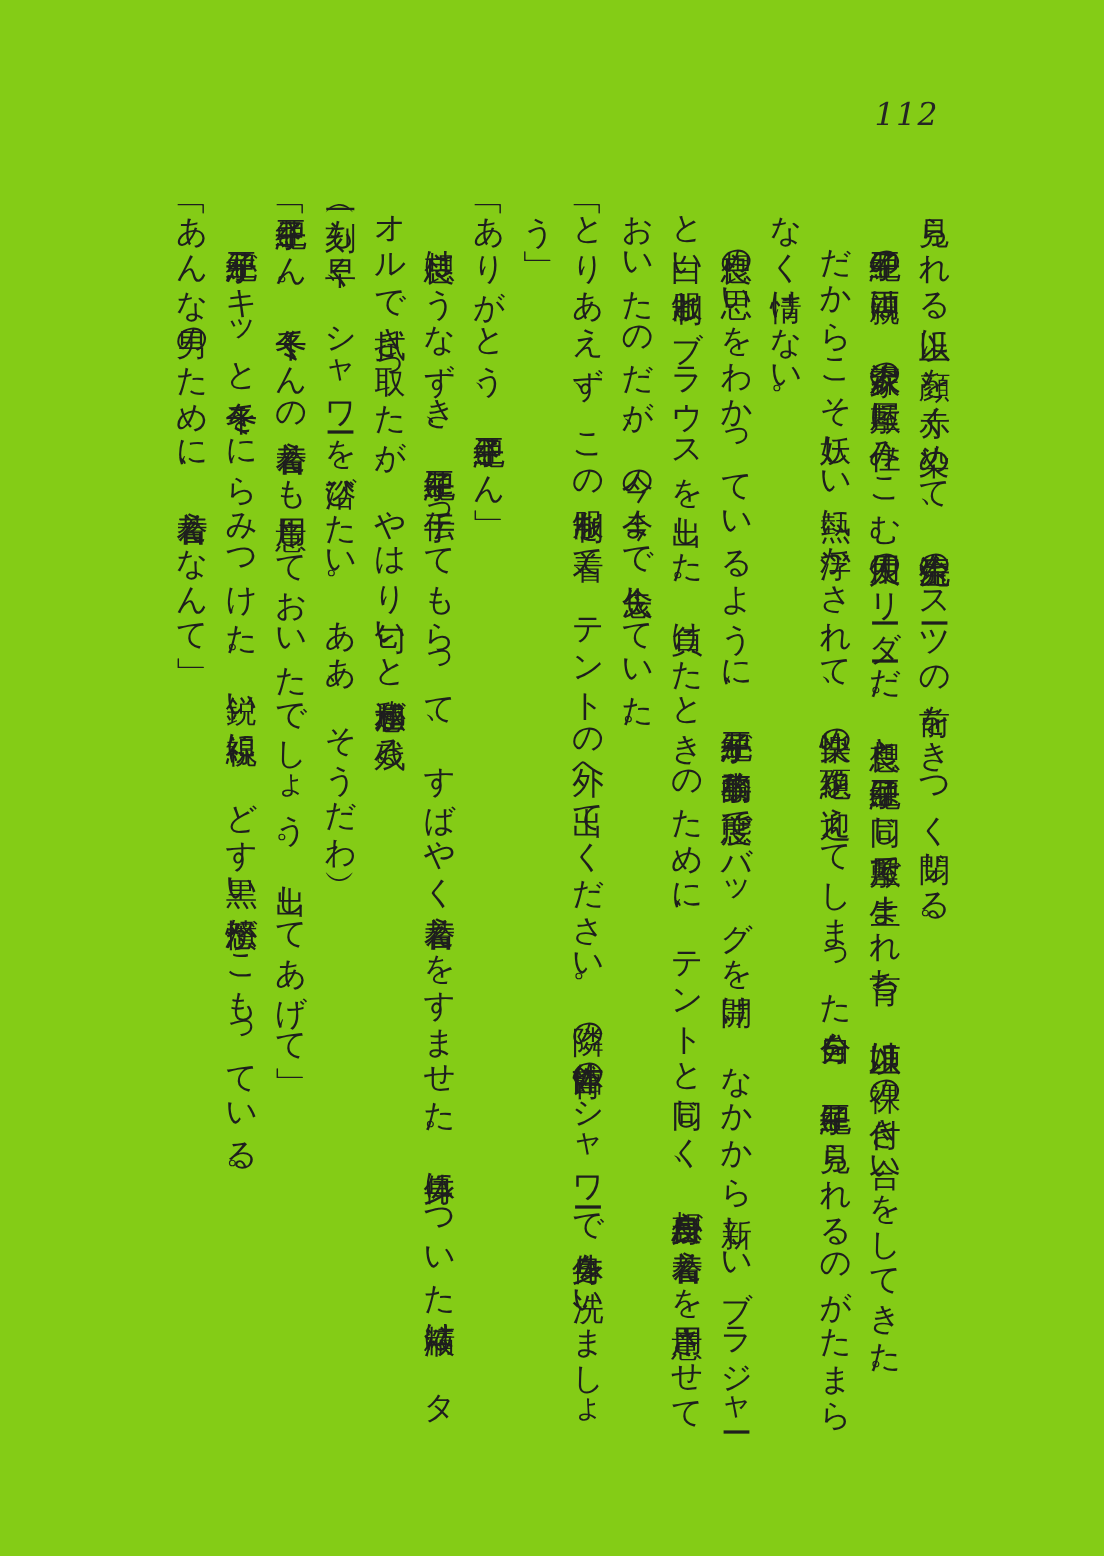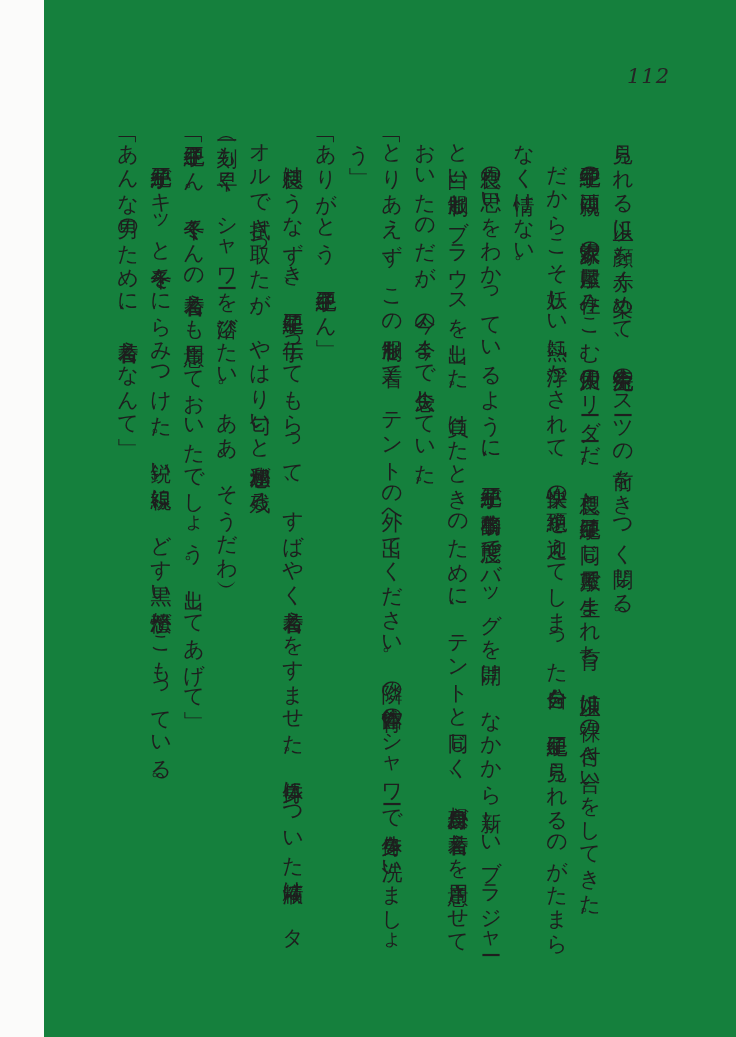--- a/index.html
+++ b/index.html
@@ -9,22 +9,21 @@
   body {
     width: 736px;
     height: 1037px;
     background: #fbfbfa;
     overflow: hidden;
     position: relative;
   }
   .book-page {
     position: absolute;
     inset: 0;
-    background: #15803d;
-    margin-left: 44px;
+    background: #84cc16;
   }
   .page-number {
     position: absolute;
     left: 583px;
     top: 64px;
     font-family: "DejaVu Serif", "Liberation Serif", serif;
     font-style: italic;
     font-size: 21px;
     letter-spacing: 1px;
     color: #252525;

